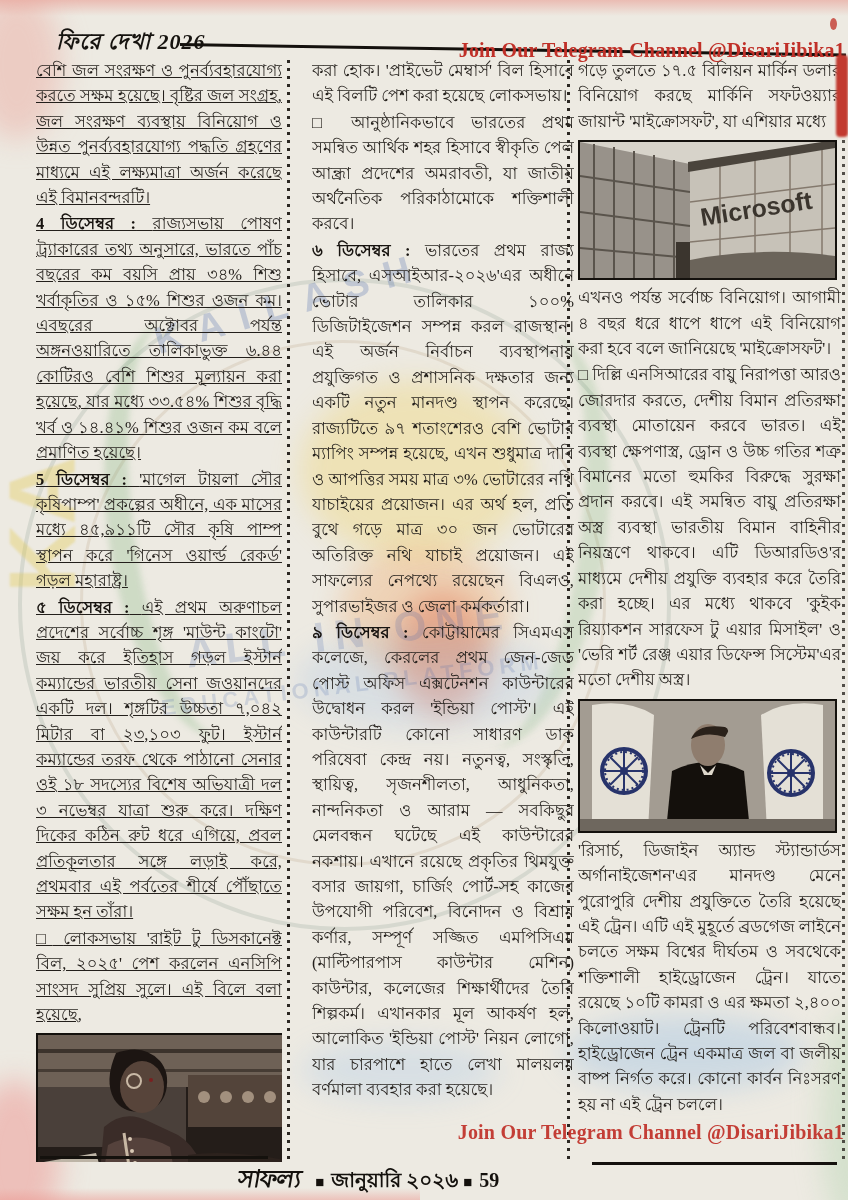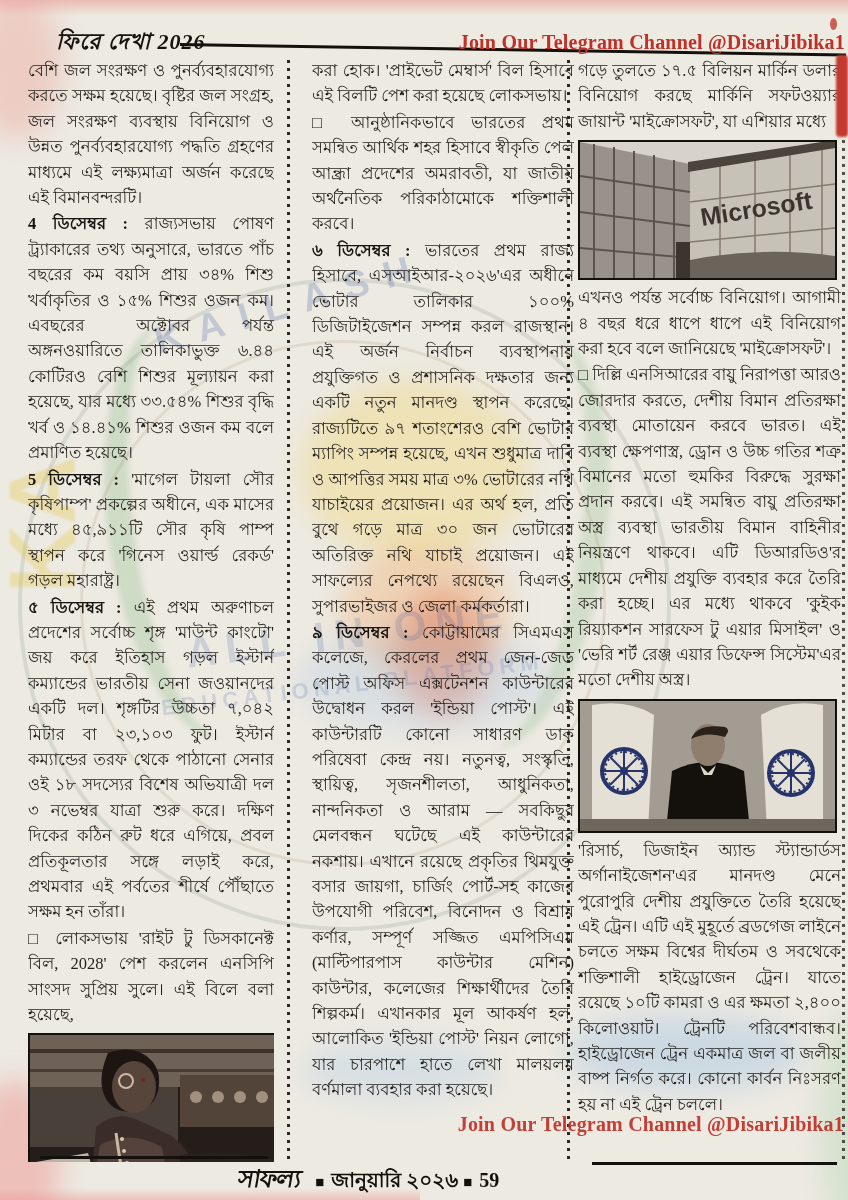--- a/index.html
+++ b/index.html
@@ -18,30 +18,30 @@
   .layer-text{position:absolute;inset:0;z-index:3;}
   .section-title{
     position:absolute;left:56px;top:24px;
     font-size:22px;font-weight:bold;font-style:italic;color:#16130f;
     letter-spacing:1px;
   }
   .head-rule{position:absolute;left:180px;top:43px;width:666px;height:3px;background:#14110d;
     transform:rotate(0.9deg);transform-origin:left center;}
   .tg-banner{
     position:absolute;color:#c03028;font-weight:bold;font-size:20px;letter-spacing:.2px;
-    font-family:"Liberation Serif",serif;white-space:nowrap;z-index:6;
+    font-family:"Liberation Serif",serif;white-space:nowrap;z-index:6;margin-top:8px;
   }
   .tg-top{right:3px;top:31px;}
   .tg-bottom{right:4px;top:1113px;opacity:.92;}
   .col{
     position:absolute;top:58px;height:1104px;overflow:hidden;
     font-size:16.5px;line-height:1.54;color:#231f1b;text-align:justify;
     text-rendering:optimizeLegibility;
   }
-  .col-1{left:28px;width:246px;}
+  .col-1{left:36px;width:246px;text-decoration:underline;}
   .col-2{left:292px;width:262px;margin-left:20px;}
   .col-3{left:578px;width:263px;}
   .col p{margin:0 0 1px 0;}
   .lead{font-weight:bold;color:#181410;}
   .vsep{position:absolute;top:60px;height:1100px;width:3px;z-index:2;
     background:repeating-linear-gradient(to bottom,#2b2722 0 3px,transparent 3px 8px);}
   .sep-1{left:287px;}
   .sep-2{left:567px;}
   .sep-3{left:842px;opacity:.8;}
   figure.photo{margin:6px 0 5px 0;padding:0;}
@@ -92,21 +92,21 @@
 
     <div class="vsep sep-1"></div>
     <div class="vsep sep-2"></div>
     <div class="vsep sep-3"></div>
 
     <div class="col col-1">
       <p><span>বেশি জল সংরক্ষণ ও পুনর্ব্যবহারযোগ্য করতে সক্ষম হয়েছে। বৃষ্টির জল সংগ্রহ, জল সংরক্ষণ ব্যবস্থায় বিনিয়োগ ও উন্নত পুনর্ব্যবহারযোগ্য পদ্ধতি গ্রহণের মাধ্যমে এই লক্ষ্যমাত্রা অর্জন করেছে এই বিমানবন্দরটি।</span></p>
       <p><span class="lead">4 ডিসেম্বর :</span> <span>রাজ্যসভায় পোষণ ট্র্যাকারের তথ্য অনুসারে, ভারতে পাঁচ বছরের কম বয়সি প্রায় ৩৪% শিশু খর্বাকৃতির ও ১৫% শিশুর ওজন কম। এবছরের অক্টোবর পর্যন্ত অঙ্গনওয়ারিতে তালিকাভুক্ত ৬.৪৪ কোটিরও বেশি শিশুর মূল্যায়ন করা হয়েছে, যার মধ্যে ৩৩.৫৪% শিশুর বৃদ্ধি খর্ব ও ১৪.৪১% শিশুর ওজন কম বলে প্রমাণিত হয়েছে।</span></p>
       <p><span class="lead">5 ডিসেম্বর :</span> <span>'মাগেল টায়লা সৌর কৃষিপাম্প' প্রকল্পের অধীনে, এক মাসের মধ্যে ৪৫,৯১১টি সৌর কৃষি পাম্প স্থাপন করে 'গিনেস ওয়ার্ল্ড রেকর্ড' গড়ল মহারাষ্ট্র।</span></p>
       <p><span class="lead">৫ ডিসেম্বর :</span> <span>এই প্রথম অরুণাচল প্রদেশের সর্বোচ্চ শৃঙ্গ 'মাউন্ট কাংটো' জয় করে ইতিহাস গড়ল ইস্টার্ন কম্যান্ডের ভারতীয় সেনা জওয়ানদের একটি দল। শৃঙ্গটির উচ্চতা ৭,০৪২ মিটার বা ২৩,১০৩ ফুট। ইস্টার্ন কম্যান্ডের তরফ থেকে পাঠানো সেনার ওই ১৮ সদস্যের বিশেষ অভিযাত্রী দল ৩ নভেম্বর যাত্রা শুরু করে। দক্ষিণ দিকের কঠিন রুট ধরে এগিয়ে, প্রবল প্রতিকূলতার সঙ্গে লড়াই করে, প্রথমবার এই পর্বতের শীর্ষে পৌঁছাতে সক্ষম হন তাঁরা।</span></p>
-      <p><span class="lead">□</span> <span>লোকসভায় 'রাইট টু ডিসকানেক্ট বিল, 2028' পেশ করলেন এনসিপি সাংসদ সুপ্রিয় সুলে। এই বিলে বলা হয়েছে,</span></p>
+      <p><span class="lead">□</span> <span>লোকসভায় 'রাইট টু ডিসকানেক্ট বিল, ২০২৫' পেশ করলেন এনসিপি সাংসদ সুপ্রিয় সুলে। এই বিলে বলা হয়েছে,</span></p>
 
       <figure class="photo">
         <svg width="252" height="160" viewBox="0 0 252 160">
           <rect width="252" height="160" fill="#241d19"></rect>
           <rect x="0" y="0" width="252" height="52" fill="#6e6156"></rect>
           <rect x="0" y="14" width="252" height="4" fill="#3c332c"></rect>
           <rect x="0" y="34" width="252" height="3" fill="#463c34"></rect>
           <rect x="150" y="40" width="102" height="52" fill="#53443a"></rect>
           <circle cx="166" cy="62" r="6" fill="#a2907e"></circle>
             <circle cx="188" cy="62" r="6" fill="#a2907e"></circle>

